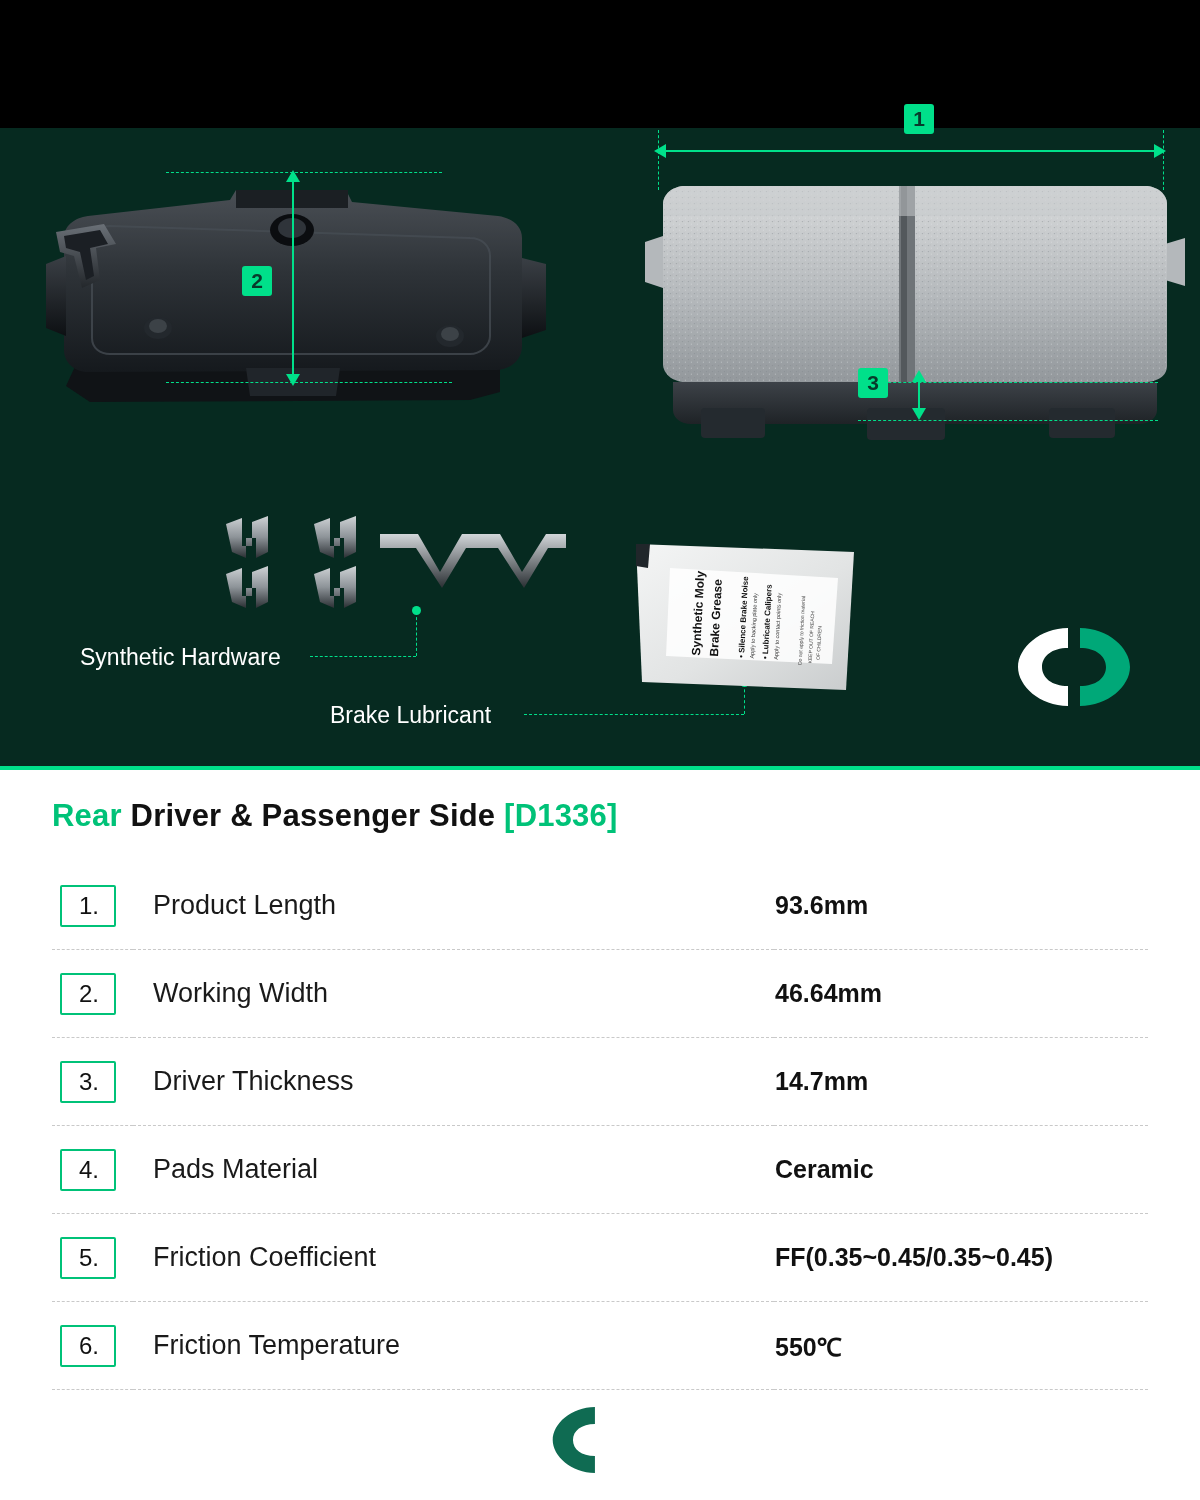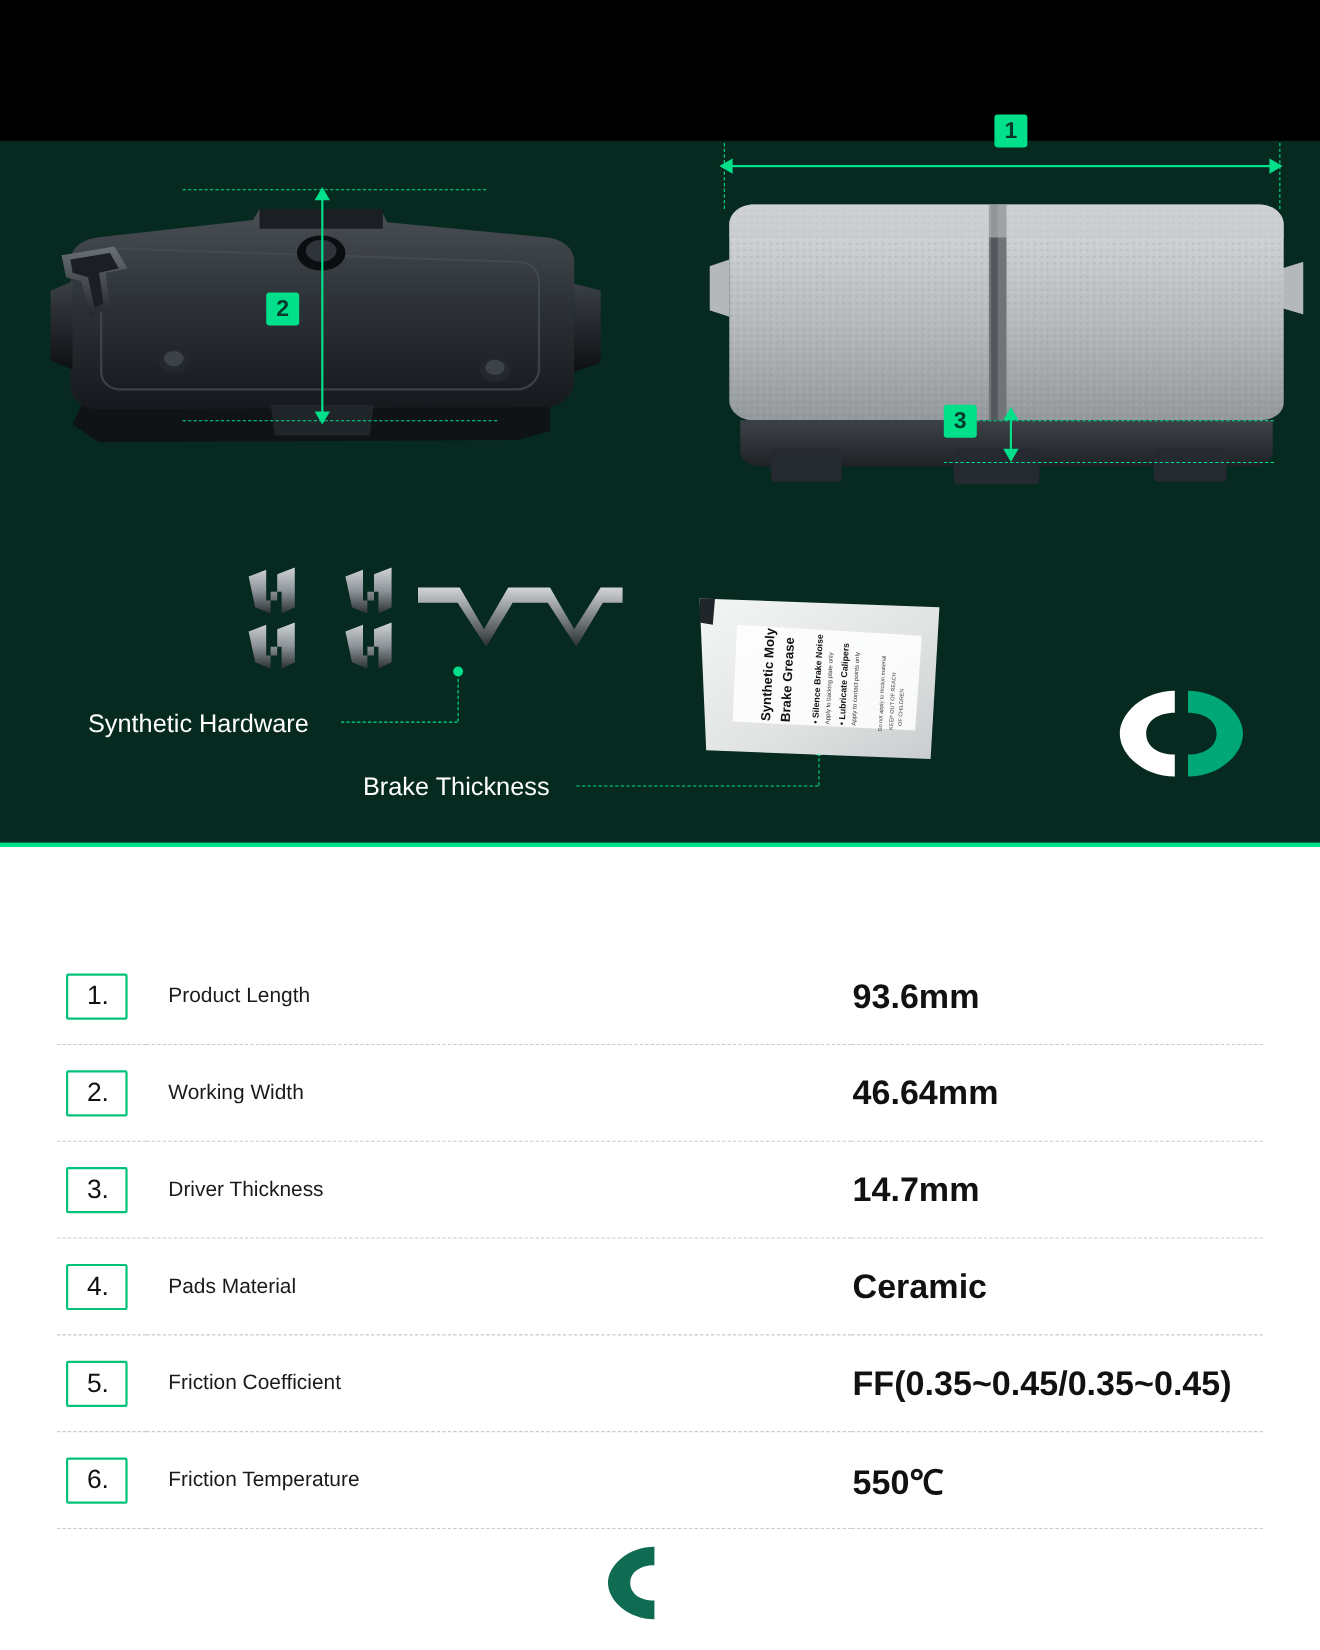--- a/index.html
+++ b/index.html
@@ -155,27 +155,27 @@
     display: inline-block;
     border: 2px solid #00c278;
     color: #111111;
     font-size: 24px;
     padding: 5px 10px 5px 12px;
     min-width: 30px;
     text-align: center;
     border-radius: 2px;
   }
   td.name-cell {
-    font-size: 19px;
+    font-size: 27px;
     color: #1a1a1a;
     padding-left: 20px;
     width: 620px;
   }
   td.val-cell {
-    font-size: 31px;
+    font-size: 25px;
     font-weight: bold;
     color: #111111;
   }
 
   .footer-logo {
     position: absolute;
     left: 0; right: 0;
     bottom: 18px;
     text-align: center;
   }
@@ -333,21 +333,21 @@
     </defs>
     <path d="M2,16 L40,16 L62,54 L84,16 L122,16 L144,54 L168,16 L188,16 L188,30 L170,30
              L146,70 L120,30 L88,30 L64,70 L38,30 L2,30 Z" fill="url(#wireG)"></path>
   </svg>
 
   <div class="label-txt" style="left:80px;top:644px;">Synthetic Hardware</div>
   <div class="leader" style="left:310px;top:656px;width:106px;"></div>
   <div class="leader-v" style="left:416px;top:612px;height:44px;"></div>
   <div class="dot" style="left:412px;top:606px;"></div>
 
-  <div class="label-txt" style="left:330px;top:702px;">Brake Thickness</div>
+  <div class="label-txt" style="left:330px;top:702px;">Brake Lubricant</div>
   <div class="leader" style="left:524px;top:714px;width:220px;"></div>
   <div class="leader-v" style="left:744px;top:684px;height:30px;"></div>
   <div class="dot" style="left:740px;top:678px;"></div>
 
   <svg width="230" height="160" viewBox="0 0 230 160" style="position:absolute;left:632px;top:538px;">
     <defs>
       <linearGradient id="packG" x1="0" y1="0" x2="1" y2="1">
         <stop offset="0%" stop-color="#f4f5f5"></stop>
         <stop offset="55%" stop-color="#e2e4e4"></stop>
         <stop offset="100%" stop-color="#c9cccd"></stop>
@@ -372,20 +372,25 @@
   <svg class="brandmark" style="left:1010px;top:622px;" width="128" height="90" viewBox="0 0 128 90">
     <path d="M58,6 C30,6 8,26 8,45 C8,64 30,84 58,84 L58,64 C42,64 32,56 32,45 C32,34 42,26 58,26 Z" fill="#ffffff"></path>
     <path d="M70,6 C98,6 120,26 120,45 C120,64 98,84 70,84 L70,64 C86,64 96,56 96,45 C96,34 86,26 70,26 Z" fill="#00a878"></path>
   </svg>
 
   <div class="hero-accentline"></div>
 </div>
 
 <div class="spec">
 
+  <div class="spec-title">
+    <span class="hl">Rear</span>
+    <span>Driver &amp; Passenger Side</span>
+    <span class="hl">[D1336]</span>
+  </div>
 
   <table class="spec-table">
     <tbody>
       <tr>
         <td class="num-cell"><span class="numbox">1.</span></td>
         <td class="name-cell">Product Length</td>
         <td class="val-cell">93.6mm</td>
       </tr>
       <tr>
         <td class="num-cell"><span class="numbox">2.</span></td>

